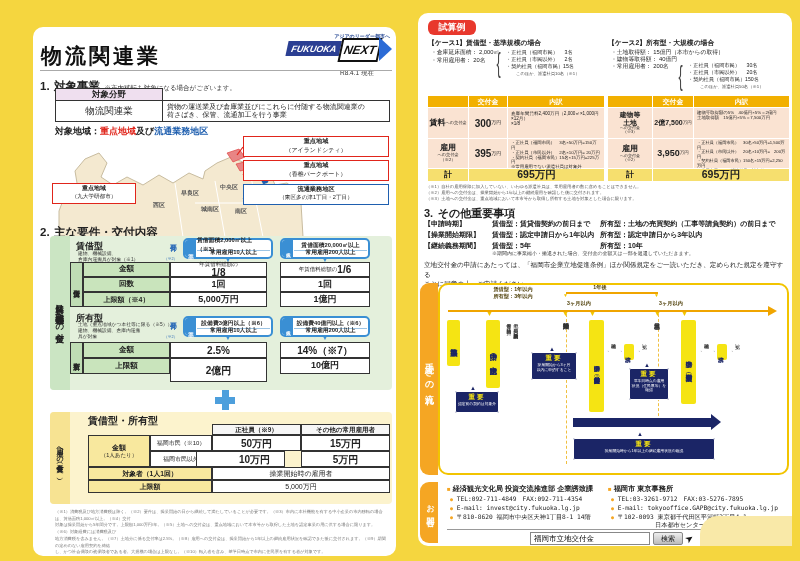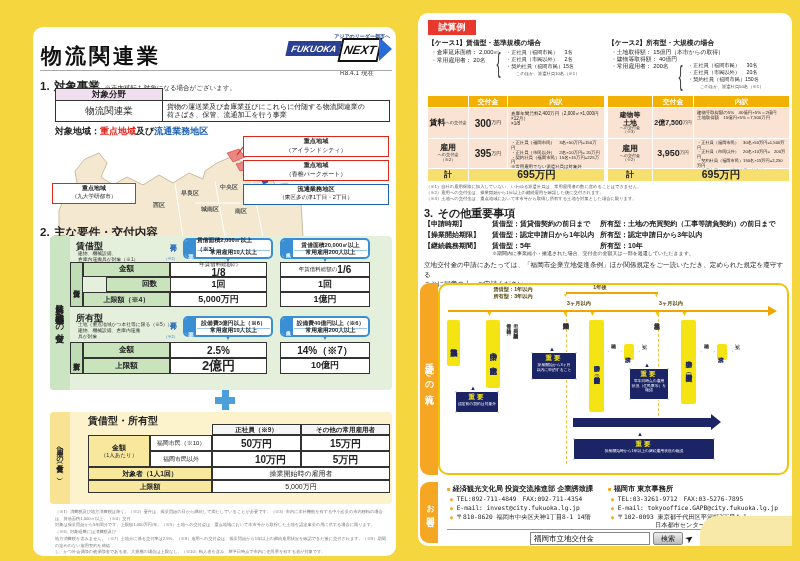--- a/index.html
+++ b/index.html
@@ -138,21 +138,21 @@
   <div class="cell v bold" style="left:70px;top:262px;width:13px;height:45px;background:#BFDDB4;font-size:6.8px;">賃借型</div>
   <div class="cell bold" style="left:83px;top:262px;width:87px;height:15px;background:#C9E4BC;font-size:7.5px;">金額</div>
   <div class="cell" style="left:170px;top:262px;width:97px;height:15px;flex-direction:column;">
     <span style="font-size:5.5px;">年賃借料総額の</span>
     <span class="bold" style="font-size:10px;">1/8</span>
   </div>
   <div class="cell" style="left:280px;top:262px;width:90px;height:15px;">
     <span style="font-size:5.5px;">年賃借料総額の</span>
     <span class="bold" style="font-size:10px;">1/6</span>
   </div>
-  <div class="cell bold" style="left:83px;top:277px;width:87px;height:15px;background:#C9E4BC;font-size:7.5px;margin-left:23px;">回数</div>
+  <div class="cell bold" style="left:83px;top:277px;width:87px;height:15px;background:#C9E4BC;font-size:7.5px;">回数</div>
   <div class="cell bold" style="left:170px;top:277px;width:97px;height:15px;font-size:9px;">1回</div>
   <div class="cell bold" style="left:280px;top:277px;width:90px;height:15px;font-size:9px;">1回</div>
   <div class="cell bold" style="left:83px;top:292px;width:87px;height:15px;background:#C9E4BC;font-size:7px;">上限額（※4）</div>
   <div class="cell bold" style="left:170px;top:292px;width:97px;height:15px;font-size:9px;">5,000万円</div>
   <div class="cell bold" style="left:280px;top:292px;width:90px;height:15px;font-size:9px;">1億円</div>
 
   <div class="abs bold" style="left:76px;top:312px;font-size:9px;">所有型</div>
   <div class="abs pre" style="left:78px;top:322px;font-size:4.8px;line-height:1.25;color:#333;">土地（重点地域かつ本社等に限る（※5））、
 建物、機械設備、倉庫内運搬
 具が対象</div>
@@ -170,21 +170,21 @@
     <div class="condline" style="bottom:0;height:9px;">常用雇用200人以上</div>
   </div>
   <div class="abs" style="left:224px;top:333px;color:#3A8FD4;font-size:8px;">▼</div>
   <div class="abs" style="left:321px;top:333px;color:#3A8FD4;font-size:8px;">▼</div>
 
   <div class="cell v bold" style="left:70px;top:342px;width:13px;height:32px;background:#BFDDB4;font-size:6.8px;">所有型</div>
   <div class="cell bold" style="left:83px;top:342px;width:87px;height:16px;background:#C9E4BC;font-size:7.5px;">金額</div>
   <div class="cell bold" style="left:170px;top:342px;width:97px;height:16px;font-size:10px;">2.5%</div>
   <div class="cell bold" style="left:280px;top:342px;width:90px;height:16px;font-size:10px;">14%（※7）</div>
   <div class="cell bold" style="left:83px;top:358px;width:87px;height:16px;background:#C9E4BC;font-size:7.5px;">上限額</div>
-  <div class="cell bold" style="left:170px;top:358px;width:97px;height:16px;font-size:13px;">2億円</div>
+  <div class="cell bold" style="left:170px;top:358px;width:97px;height:24px;font-size:10px;">2億円</div>
   <div class="cell bold" style="left:280px;top:358px;width:90px;height:16px;font-size:9px;">10億円</div>
 
   <div class="abs" style="left:215px;top:397px;width:20px;height:7px;background:#4D9FDC;"></div>
   <div class="abs" style="left:221.5px;top:390px;width:7px;height:20px;background:#4D9FDC;"></div>
 
   <div class="abs" style="left:50px;top:412px;width:342px;height:92px;background:#FCF3CD;border-radius:4px;"></div>
   <div class="abs v bold" style="left:50px;top:412px;width:20px;height:92px;background:#F7E392;border-radius:4px 0 0 4px;
        display:flex;align-items:center;justify-content:center;font-size:7px;line-height:1;">雇用への交付金（※8）</div>
   <div class="abs bold" style="left:88px;top:414px;font-size:10px;">賃借型・所有型</div>
 
@@ -192,37 +192,37 @@
   <div class="cell bold" style="left:301px;top:424px;width:89px;height:11px;font-size:6.5px;background:#F6F6F6;">その他の常用雇用者</div>
 
   <div class="cell" style="left:88px;top:435px;width:62px;height:32px;background:#F8E89E;flex-direction:column;">
     <div class="bold" style="font-size:7px;">金額</div>
     <div style="font-size:5.5px;">（1人あたり）</div>
   </div>
   <div class="cell" style="left:150px;top:435px;width:62px;height:16px;font-size:6px;">福岡市民（※10）</div>
   <div class="cell bold" style="left:212px;top:435px;width:89px;height:16px;font-size:10px;">50万円</div>
   <div class="cell bold" style="left:301px;top:435px;width:89px;height:16px;font-size:10px;">15万円</div>
   <div class="cell" style="left:150px;top:451px;width:62px;height:16px;font-size:6px;">福岡市民以外</div>
-  <div class="cell bold" style="left:212px;top:451px;width:89px;height:16px;font-size:10px;padding-left:28px;">10万円</div>
+  <div class="cell bold" style="left:196px;top:451px;width:89px;height:16px;font-size:10px;padding-left:28px;">10万円</div>
   <div class="cell bold" style="left:301px;top:451px;width:89px;height:16px;font-size:10px;">5万円</div>
   <div class="cell bold" style="left:88px;top:467px;width:124px;height:13px;background:#F8E89E;font-size:6.8px;">対象者（1人1回）</div>
   <div class="cell" style="left:212px;top:467px;width:178px;height:13px;font-size:7px;">操業開始時の雇用者</div>
   <div class="cell bold" style="left:88px;top:480px;width:124px;height:13px;background:#F8E89E;font-size:6.8px;">上限額</div>
   <div class="cell" style="left:212px;top:480px;width:178px;height:13px;font-size:7px;">5,000万円</div>
 
   <div class="abs" style="left:55px;top:509px;width:335px;font-size:4.2px;line-height:1.6;color:#777;">
     <div>（※1）消費税及び地方消費税は除く。（※2）要件は、操業開始の日から継続して満たしていることが必要です。（※3）市内に本社機能を有する中小企業の市内移転の場合は、賃借面積1,000㎡以上。（※4）交付</div>
     <div>対象は操業開始から5年間分です。上限額1,000万円/年。（※5）土地への交付金は、重点地域において本市等から取得した土地を認定事業の用に供する場合に限ります。（※6）対象経費には消費税及び</div>
     <div>地方消費税を含みません。（※7）土地分に係る交付率は2.5%。（※8）雇用への交付金は、操業開始から1年以上の継続雇用状況を確認できた後に交付されます。（※9）期間の定めのない雇用契約を締結</div>
     <div>し、かつ社会保険の被保険者である者。大規模の場合は上限なし。（※10）転入者を含み、基準日時点で市内に住民票を有する者が対象です。</div>
   </div>
 
   <div class="page" style="left:418px;top:13px;width:374px;height:533px;"></div>
 
-  <div class="abs" style="left:428px;top:20px;width:48px;height:15px;background:#E8382D;border-radius:0;color:#fff;
+  <div class="abs" style="left:428px;top:20px;width:48px;height:15px;background:#E8382D;border-radius:6px;color:#fff;
        font-weight:bold;font-size:9px;display:flex;align-items:center;justify-content:center;">試算例</div>
 
   <div class="abs bold" style="left:428px;top:38px;font-size:6.8px;">【ケース1】賃借型・基準規模の場合</div>
   <div class="abs" style="left:431px;top:48px;font-size:5.8px;">・倉庫延床面積： 2,000㎡</div>
   <div class="abs" style="left:431px;top:56px;font-size:5.8px;">・常用雇用者： 20名</div>
   <div class="abs" style="left:494px;top:47px;font-size:28px;color:#444;transform:scaleX(0.45);">{</div>
   <div class="abs" style="left:506px;top:49px;font-size:5.2px;">・正社員（福岡市民）　 3名</div>
   <div class="abs" style="left:506px;top:56px;font-size:5.2px;">・正社員（市民以外）　 2名</div>
   <div class="abs" style="left:506px;top:63px;font-size:5.2px;">・契約社員（福岡市民）15名</div>
   <div class="abs" style="left:516px;top:71px;font-size:4.3px;color:#444;">このほか、派遣社員10名（※1）</div>

